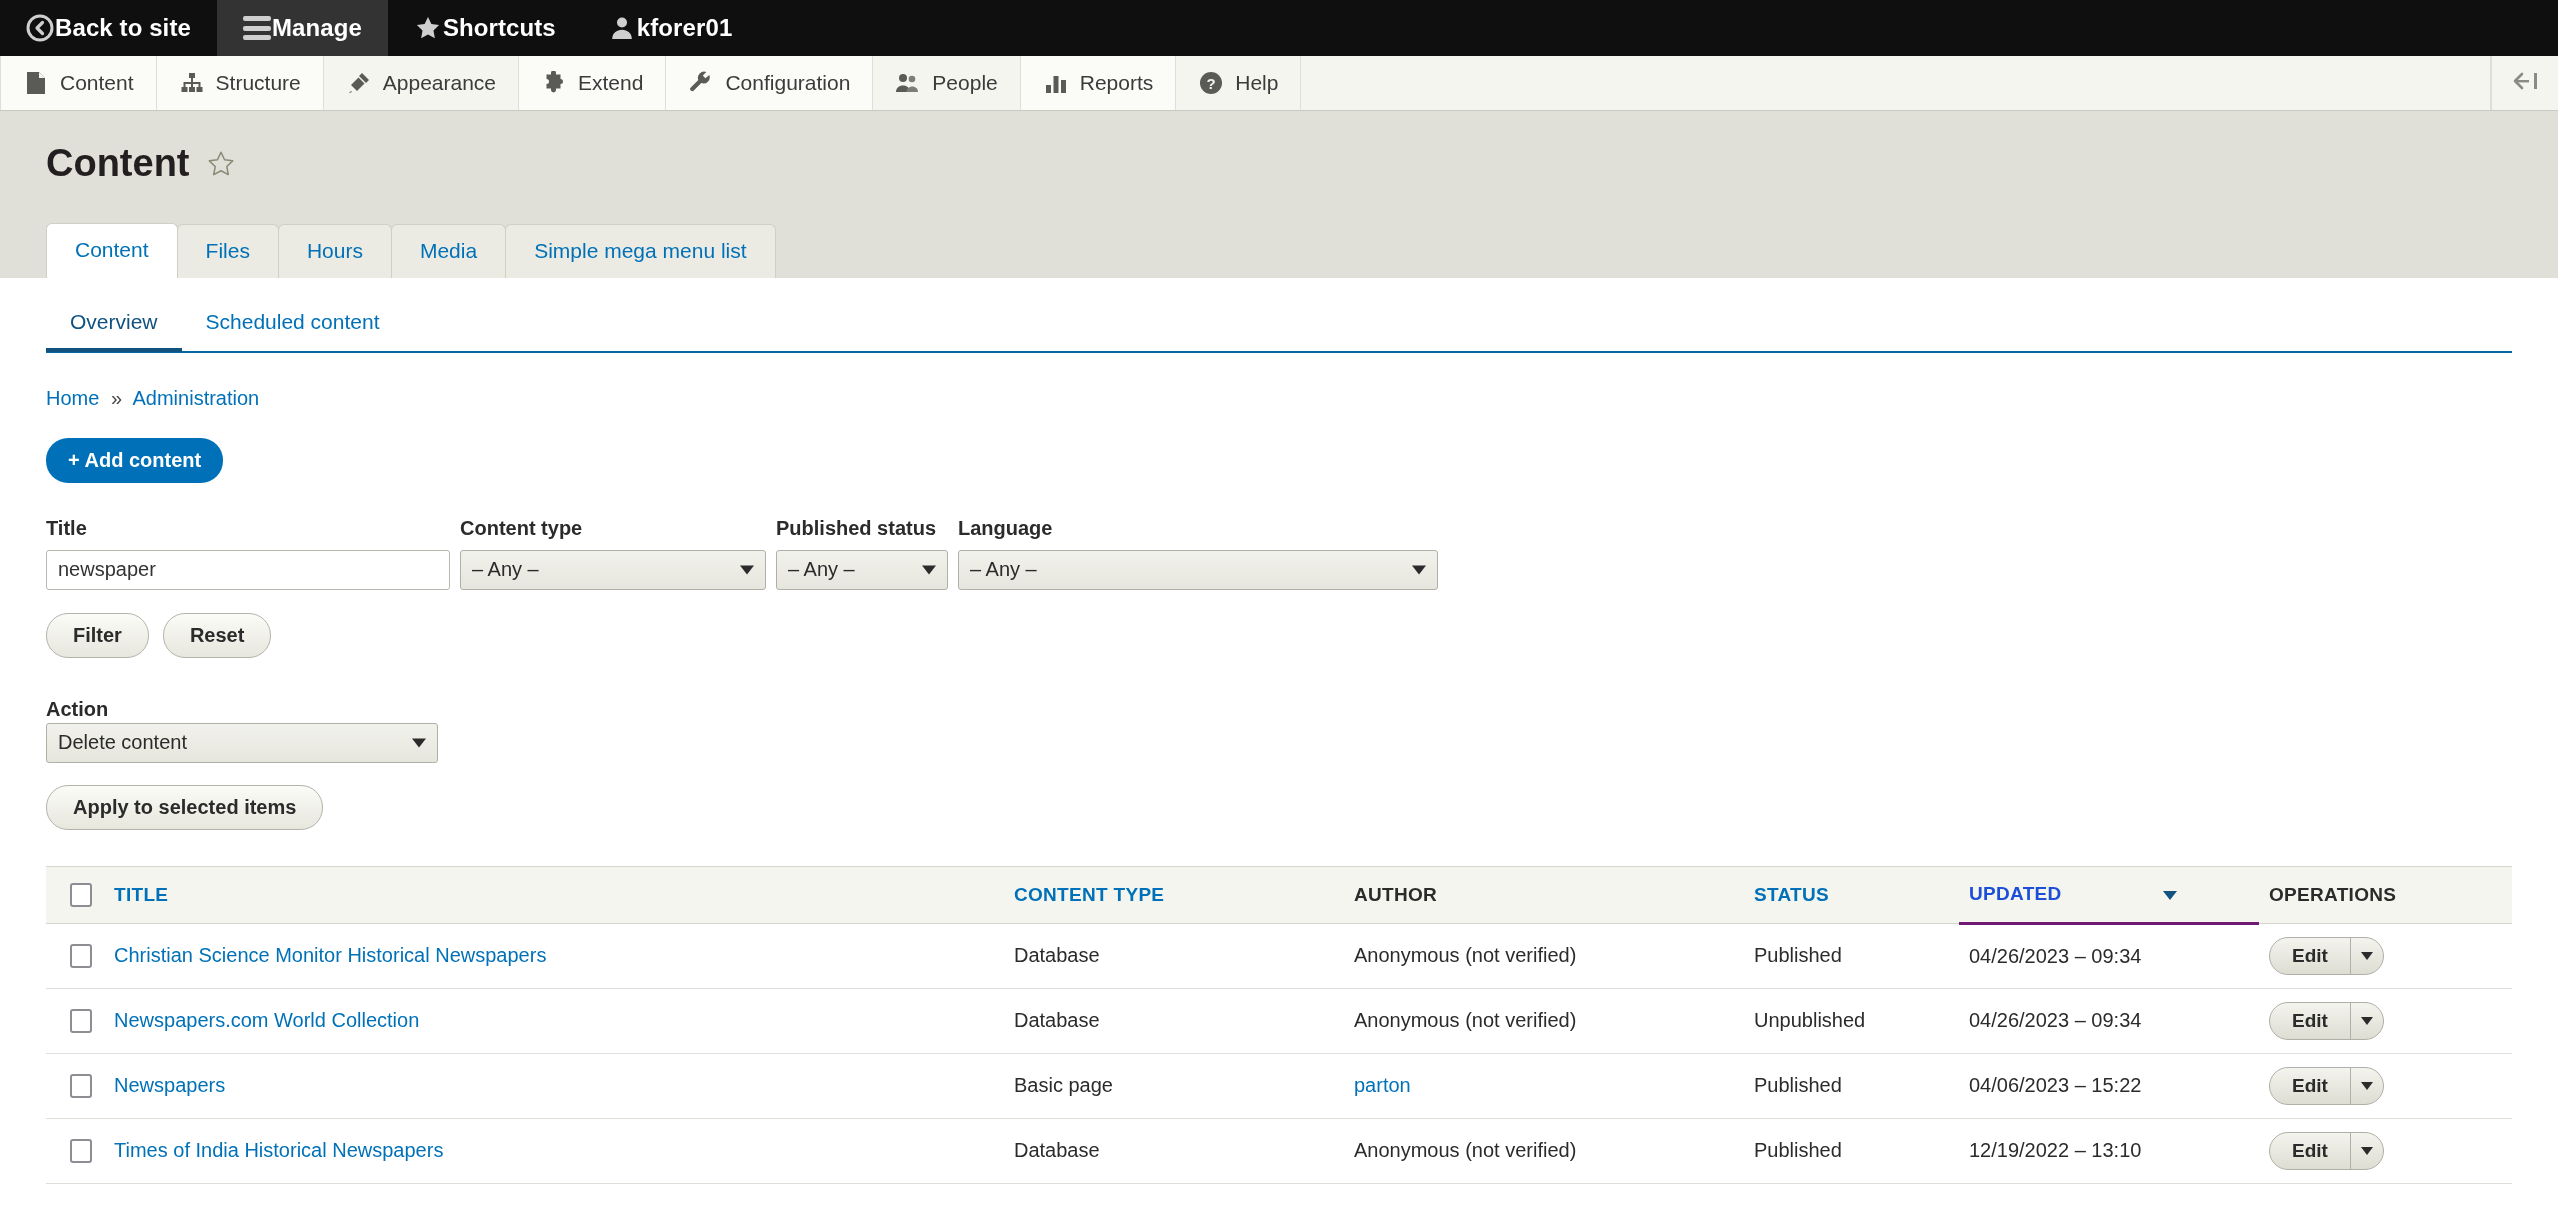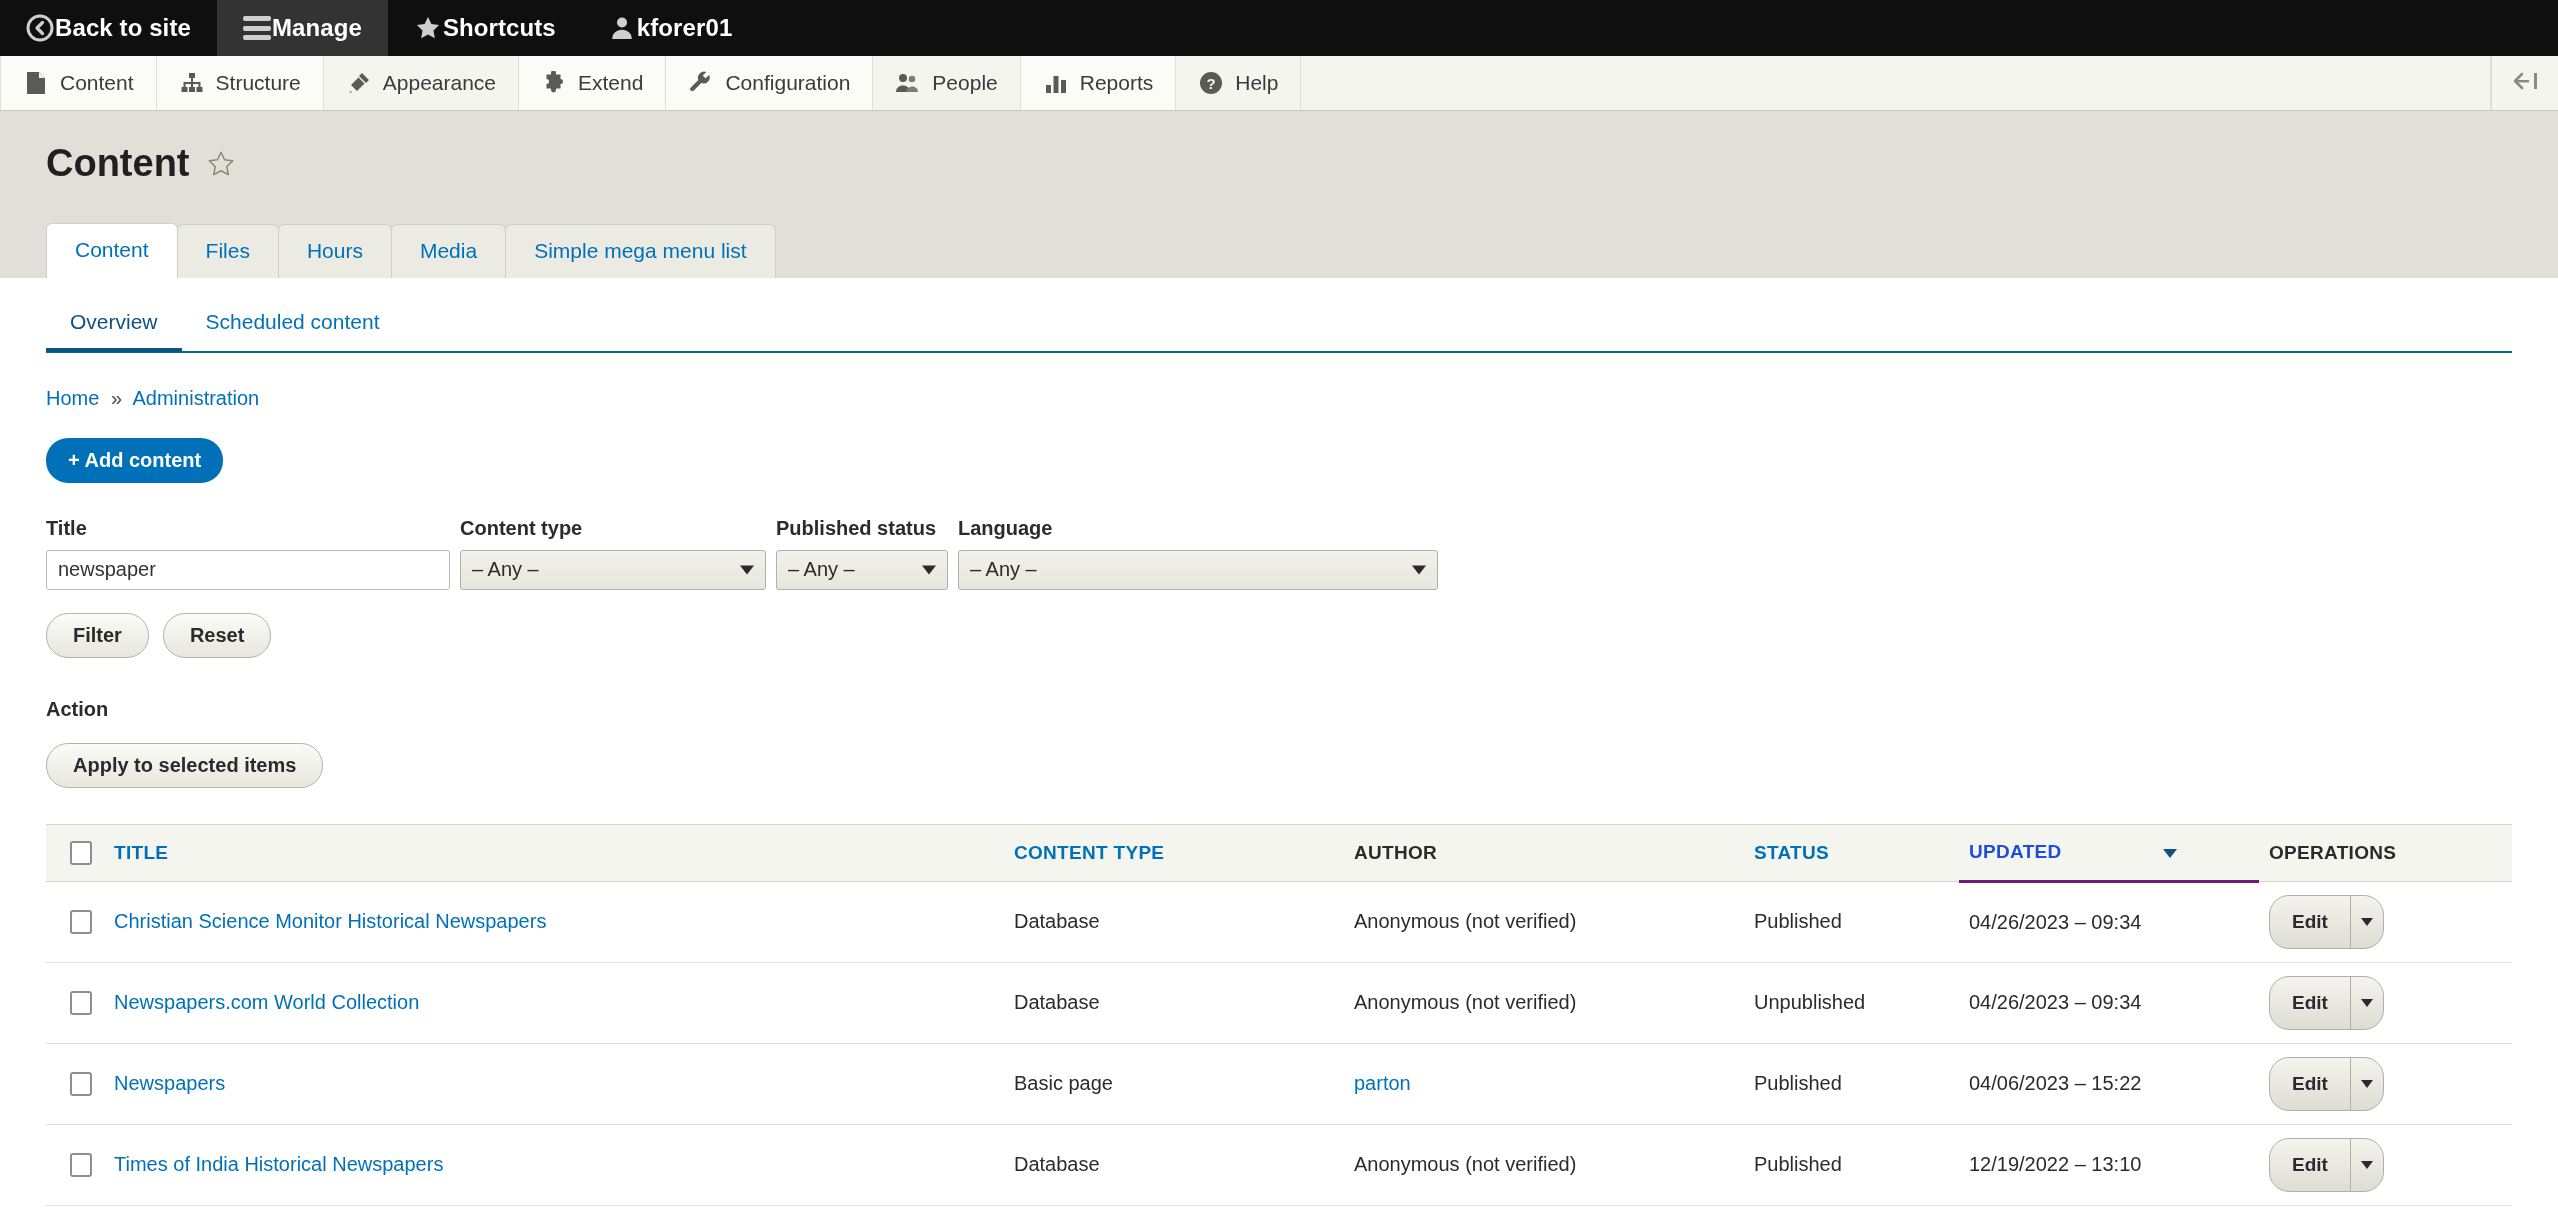--- a/index.html
+++ b/index.html
@@ -331,21 +331,21 @@
   }
 
   
   .edit-dropbutton {
     display: inline-flex;
     align-items: stretch;
     border: 1px solid #b0b0a8;
     border-radius: 20px;
     overflow: hidden;
     background: linear-gradient(to bottom, #f4f4ee 0%, #ddddd3 100%);
-    height: 54px;
+    height: 38px;
   }
   .edit-dropbutton .edit-main {
     display: flex;
     align-items: center;
     justify-content: center;
     padding: 0 22px;
     font-size: 19px;
     font-weight: bold;
     color: #2b2b2b;
     cursor: pointer;
@@ -605,20 +605,24 @@
 
   </div>
 
   <div class="filter-actions">
     <button class="btn-pill">Filter</button>
     <button class="btn-pill">Reset</button>
   </div>
 
   <div class="action-block">
     <label class="flabel">Action</label>
+    <div class="fselect action-select">
+      <span>Delete content</span>
+      <span class="caret"></span>
+    </div>
     <div class="apply-btn">
       <button class="btn-pill">Apply to selected items</button>
     </div>
   </div>
 
   <table class="content-table">
     <thead>
       <tr>
         <th class="col-check">
           <span class="cbox"></span>

